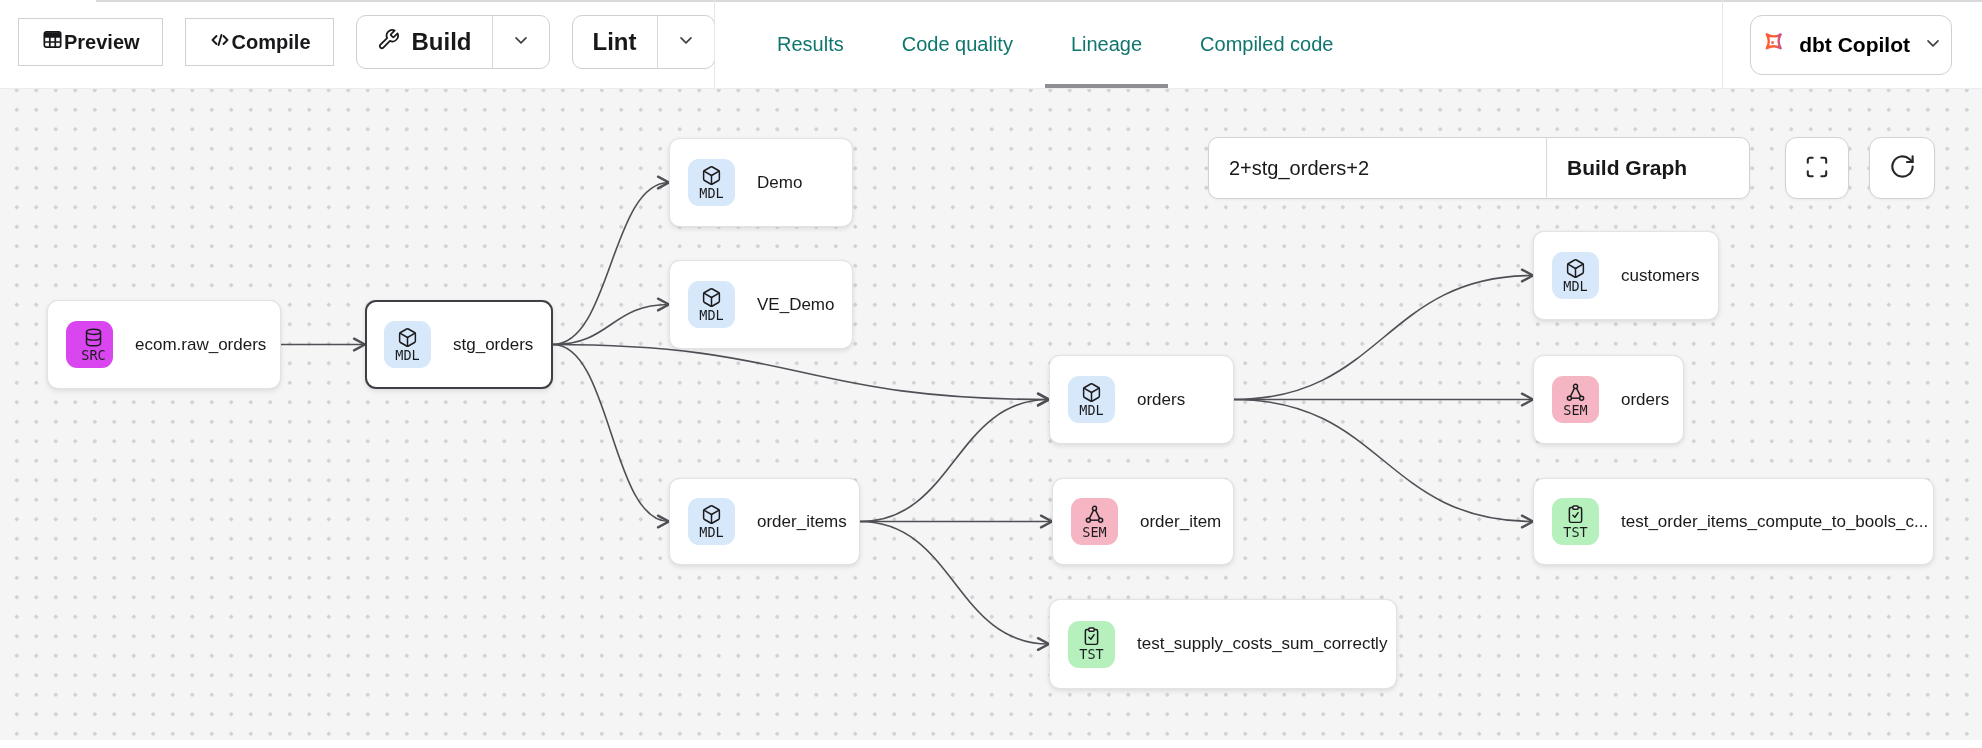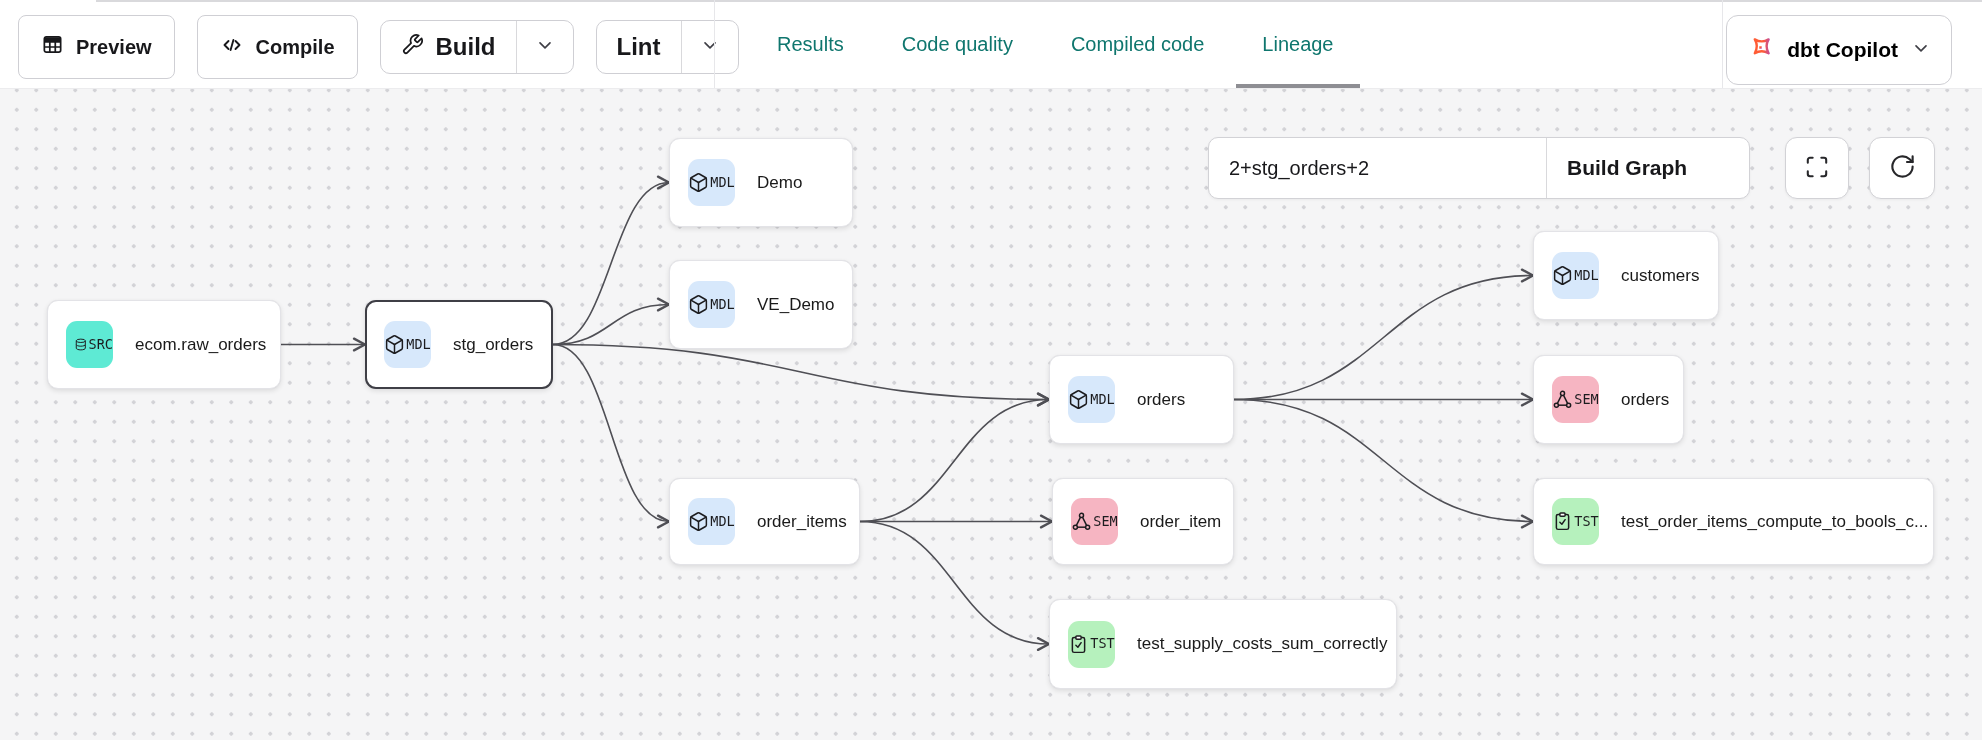--- a/index.html
+++ b/index.html
@@ -4,51 +4,51 @@
 <style>
   * { margin:0; padding:0; box-sizing:border-box; }
   html,body { width:1982px; height:748px; overflow:hidden; background:#ffffff;
               font-family:"Liberation Sans", sans-serif; color:#18181b; }
 
   
   .header { position:absolute; left:0; top:0; width:1982px; height:89px; background:#fff;
             border-bottom:1px solid #ececee; }
   .header-topline { position:absolute; left:96px; top:0; right:0; height:2px; background:#d9d9dc; }
   .toolbar { position:absolute; left:18px; top:15px; display:flex; gap:22px; align-items:center; }
-  .btn { display:flex; align-items:center; gap:12px; height:64px; padding:0 22px;
-         background:#fff; border:1px solid #cfcfd4; border-radius:8px;
+  .btn { display:flex; align-items:center; height:48px; padding:0 22px;
+         background:#fff; border:1px solid #cfcfd4; border-radius:0;
          font-size:20px; font-weight:600; color:#18181b; cursor:pointer; }
   .btn svg { flex:0 0 auto; }
   .btn-group { display:flex; align-items:stretch; height:54px; border:1px solid #cfcfd4;
                border-radius:10px; background:#fff; overflow:hidden; }
   .btn-group .seg { display:flex; align-items:center; gap:12px; padding:0 20px;
                     font-size:24px; font-weight:600; cursor:pointer; }
   .btn-group .seg + .seg { border-left:1px solid #d9d9dc; padding:0 18px; }
   .toolbar-divider { position:absolute; left:714px; top:0; width:1px; height:88px; background:#e7e7ea; }
   .tabs { position:absolute; left:777px; top:0; height:88px; display:flex; gap:58px; }
   .tab { position:relative; display:flex; align-items:center; height:88px;
          font-size:20px; color:#0f766e; cursor:pointer; white-space:nowrap; }
   .tab.active::after { content:""; position:absolute; left:-26px; right:-26px; bottom:0;
                        height:4px; background:#8e8e93; }
   .copilot-divider { position:absolute; left:1722px; top:0; width:1px; height:88px; background:#e7e7ea; }
-  .copilot-btn { position:absolute; right:30px; top:15px; height:70px; display:flex;
-                 align-items:center; gap:13px; padding:0 20px; background:#fff;
+  .copilot-btn { position:absolute; right:30px; top:15px; height:60px; display:flex;
+                 align-items:center; gap:13px; padding:0 8px; background:#fff;
                  border:1px solid #cfcfd4; border-radius:12px; font-size:21px; font-weight:600; cursor:pointer; }
 
   
   .canvas { position:absolute; left:0; top:89px; width:1982px; height:651px; background:#f5f5f6;
             background-image:radial-gradient(circle, #d2d2d6 1.6px, transparent 1.8px);
             background-size:19.5px 19.5px; background-position:7px 11px; }
   .edges { position:absolute; left:0; top:0; width:1982px; height:651px; pointer-events:none; }
 
   .node { position:absolute; background:#fff; border:1px solid #e3e3e7; border-radius:11px;
           box-shadow:0 2px 5px rgba(0,0,0,.10), 0 0 1px rgba(0,0,0,.06);
           display:flex; align-items:center; padding-left:18px; gap:22px; cursor:pointer; }
   .node.selected { border:2px solid #3f3f46; padding-left:17px; }
-  .badge { width:47px; height:47px; border-radius:11px; display:flex; flex-direction:row;
+  .badge { width:47px; height:47px; border-radius:11px; display:flex; flex-direction:column;
            align-items:center; justify-content:center; gap:1px; flex:0 0 auto; }
   .badge svg { display:block; }
   .badge .code { font-family:"DejaVu Sans Mono", monospace; font-size:13.5px; color:#1c1c1f; line-height:1; }
   .node .label { font-size:17px; color:#1a1a1a; white-space:nowrap; }
 
   .select-group { position:absolute; left:1208px; top:48px; width:542px; height:62px;
                   background:#fff; border:1px solid #d2d2d6; border-radius:10px;
                   display:flex; align-items:stretch; box-shadow:0 1px 3px rgba(0,0,0,.05); }
   .select-group input { flex:1 1 auto; border:none; outline:none; background:transparent;
                         padding:0 20px; font-size:20px; color:#18181b;
@@ -124,25 +124,25 @@
 
   <div class="toolbar-divider"></div>
 
   <div class="tabs">
     <div class="tab">
         <span>Results</span>
       </div>
     <div class="tab">
         <span>Code quality</span>
       </div>
+    <div class="tab active">
+        <span>Lineage</span>
+      </div>
     <div class="tab">
         <span>Compiled code</span>
-      </div>
-    <div class="tab active">
-        <span>Lineage</span>
       </div>
   </div>
 
   <div class="copilot-divider"></div>
 
   <button class="copilot-btn">
     <span>
       <svg width="27" height="27" viewBox="0 0 24 24">
         <defs>
           <linearGradient id="dbtg" x1="0" y1="1" x2="1" y2="0">
@@ -181,21 +181,21 @@
       <path d="M 860 432.5 C 954.5 432.5, 954.5 310.5, 1049 310.5" fill="none" stroke="#4f4f55" stroke-width="1.6" marker-end="url(#arrow)"></path>
       <path d="M 860 432.5 C 956 432.5, 956 432.5, 1052 432.5" fill="none" stroke="#4f4f55" stroke-width="1.6" marker-end="url(#arrow)"></path>
       <path d="M 860 432.5 C 954.5 432.5, 954.5 555, 1049 555" fill="none" stroke="#4f4f55" stroke-width="1.6" marker-end="url(#arrow)"></path>
       <path d="M 1234 310.5 C 1383.5 310.5, 1383.5 186.5, 1533 186.5" fill="none" stroke="#4f4f55" stroke-width="1.6" marker-end="url(#arrow)"></path>
       <path d="M 1234 310.5 C 1383.5 310.5, 1383.5 310.5, 1533 310.5" fill="none" stroke="#4f4f55" stroke-width="1.6" marker-end="url(#arrow)"></path>
       <path d="M 1234 310.5 C 1383.5 310.5, 1383.5 432.5, 1533 432.5" fill="none" stroke="#4f4f55" stroke-width="1.6" marker-end="url(#arrow)"></path>
     </svg>
 
   <div id="node-layer">
       <div class="node" style="left: 47px; top: 211px; width: 234px; height: 89px;">
-        <div class="badge" style="background: #5eead4; padding-left: 8px;">
+        <div class="badge" style="background: #d946ef; padding-left: 8px;">
           <svg width="21" height="21" viewBox="0 0 24 24" fill="none" stroke="#1c1c1f" stroke-width="1.7">
             <ellipse cx="12" cy="5.5" rx="8" ry="3"></ellipse>
             <path d="M4 5.5V12c0 1.66 3.58 3 8 3s8-1.34 8-3V5.5"></path>
             <path d="M4 12v6.5c0 1.66 3.58 3 8 3s8-1.34 8-3V12"></path>
           </svg>
           <span class="code">SRC</span>
         </div>
         <span class="label">ecom.raw_orders</span>
       </div>
       <div class="node selected" style="left: 365px; top: 211px; width: 188px; height: 89px;">

